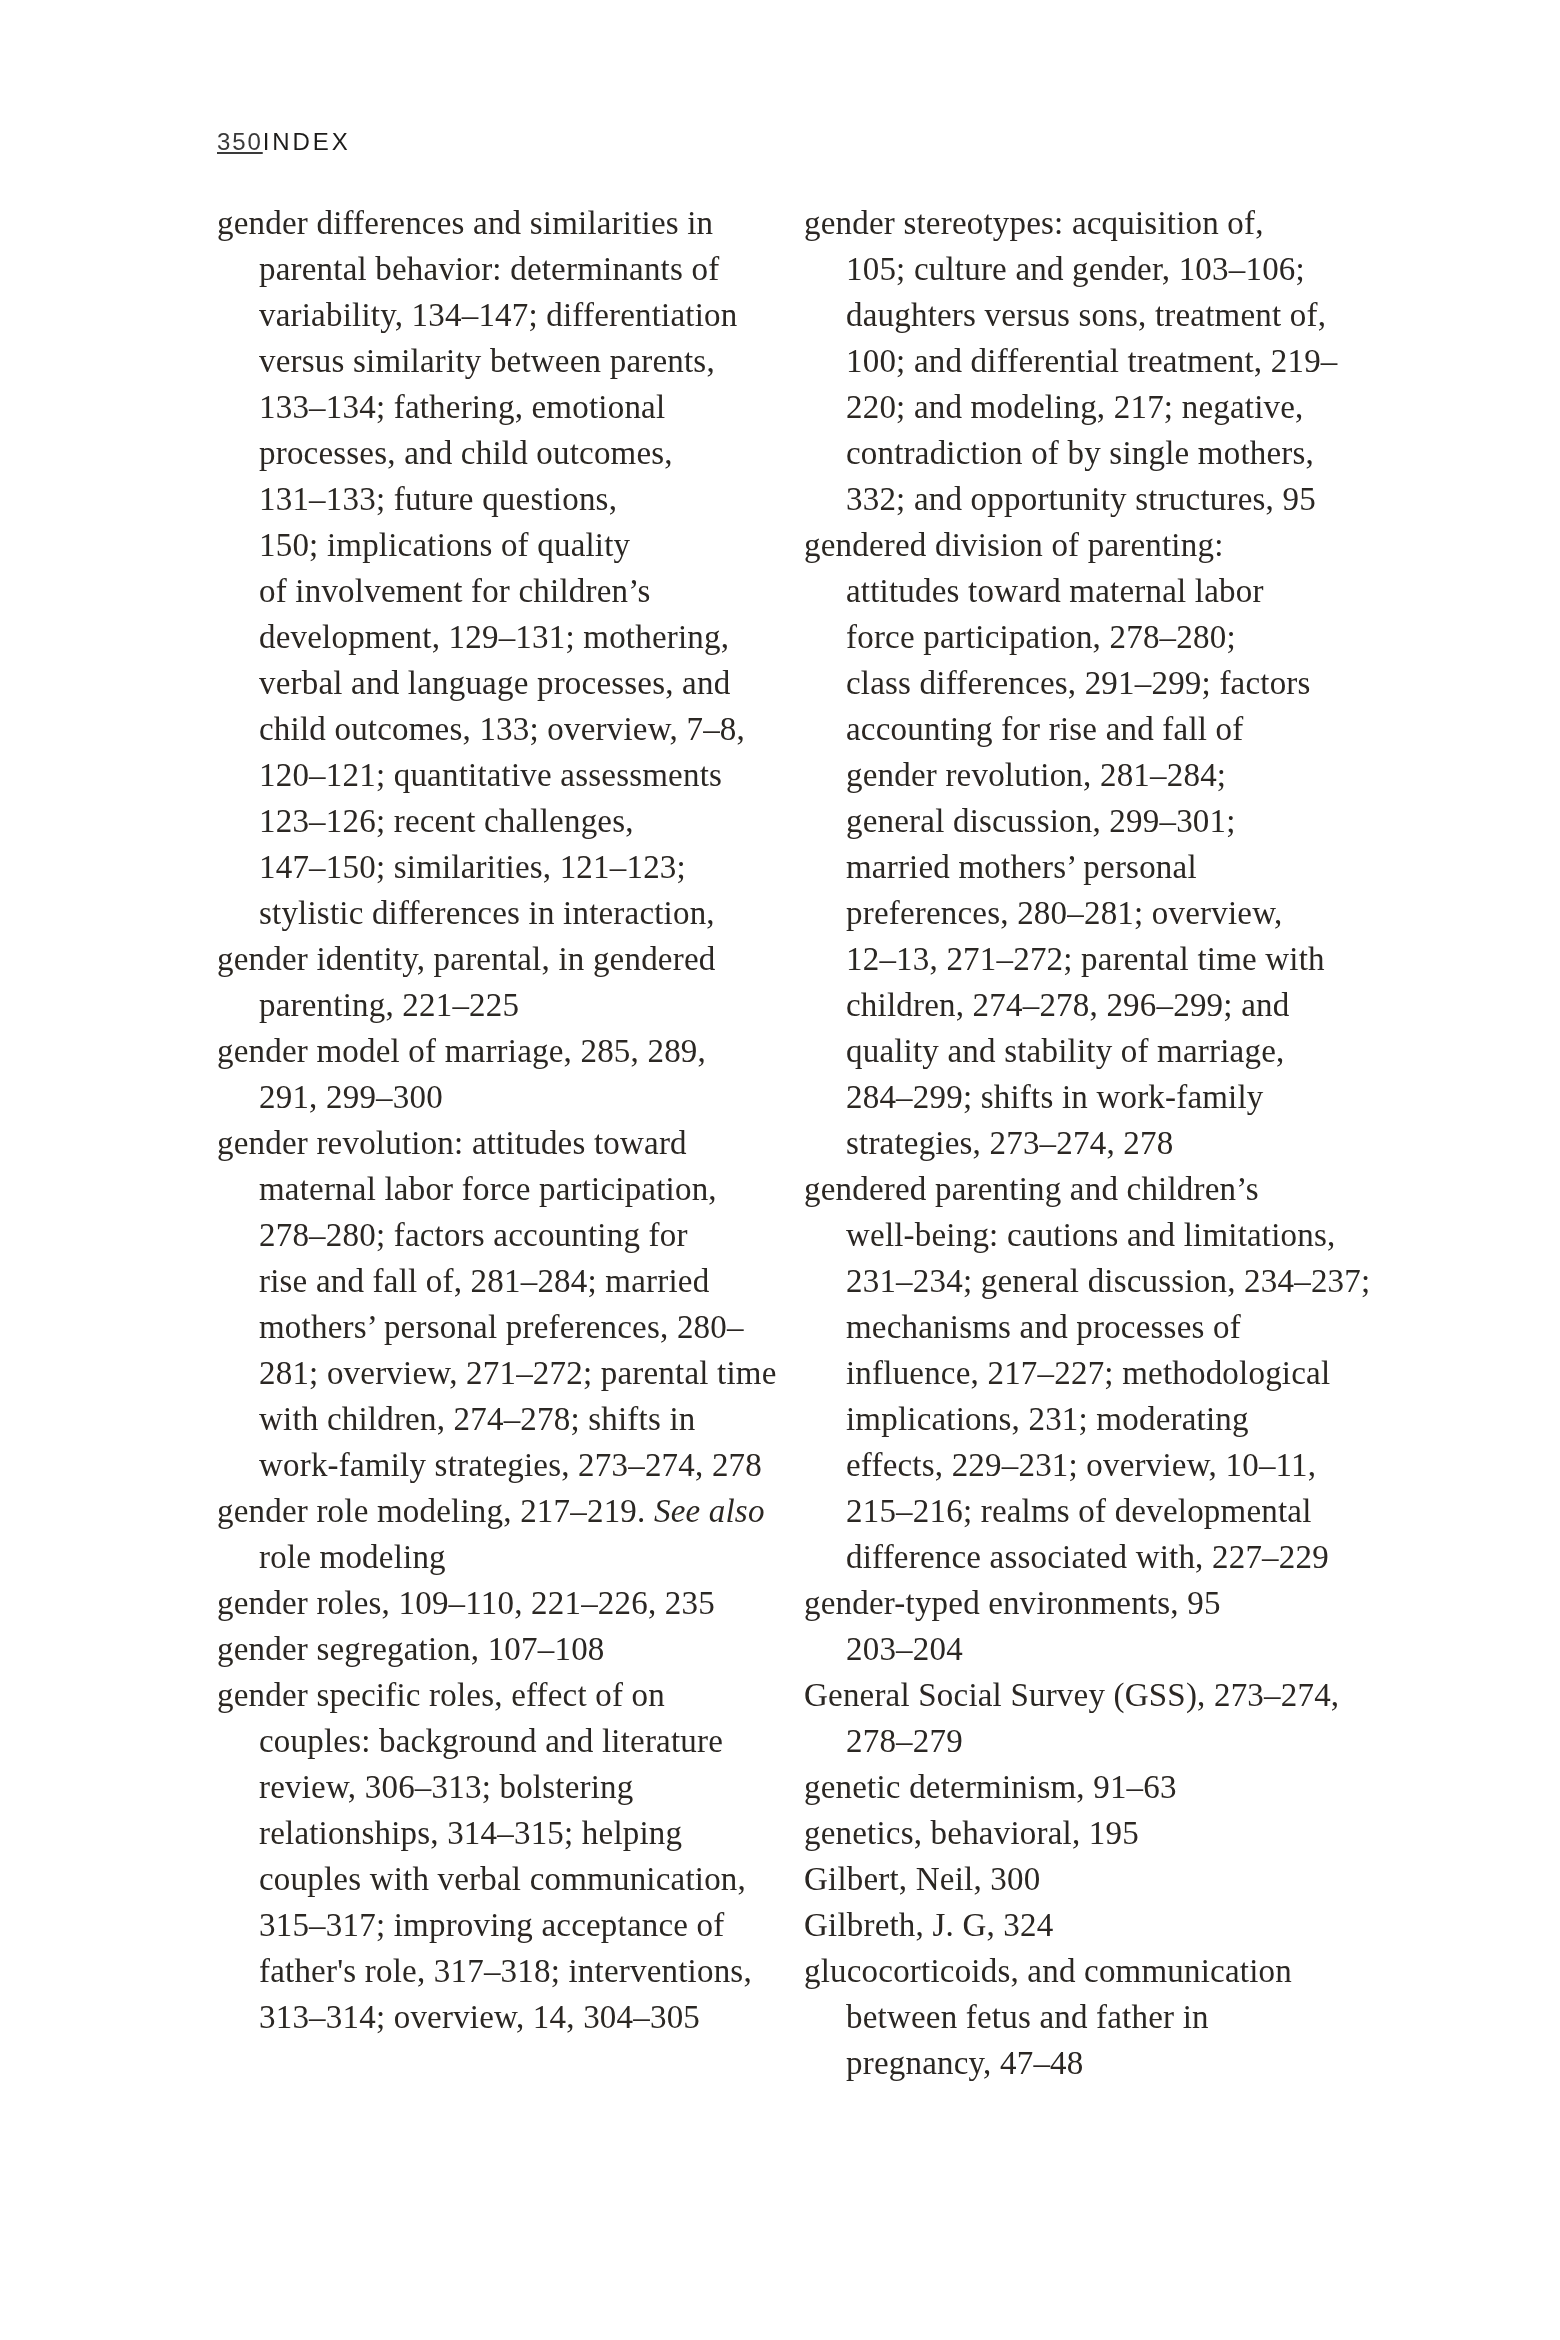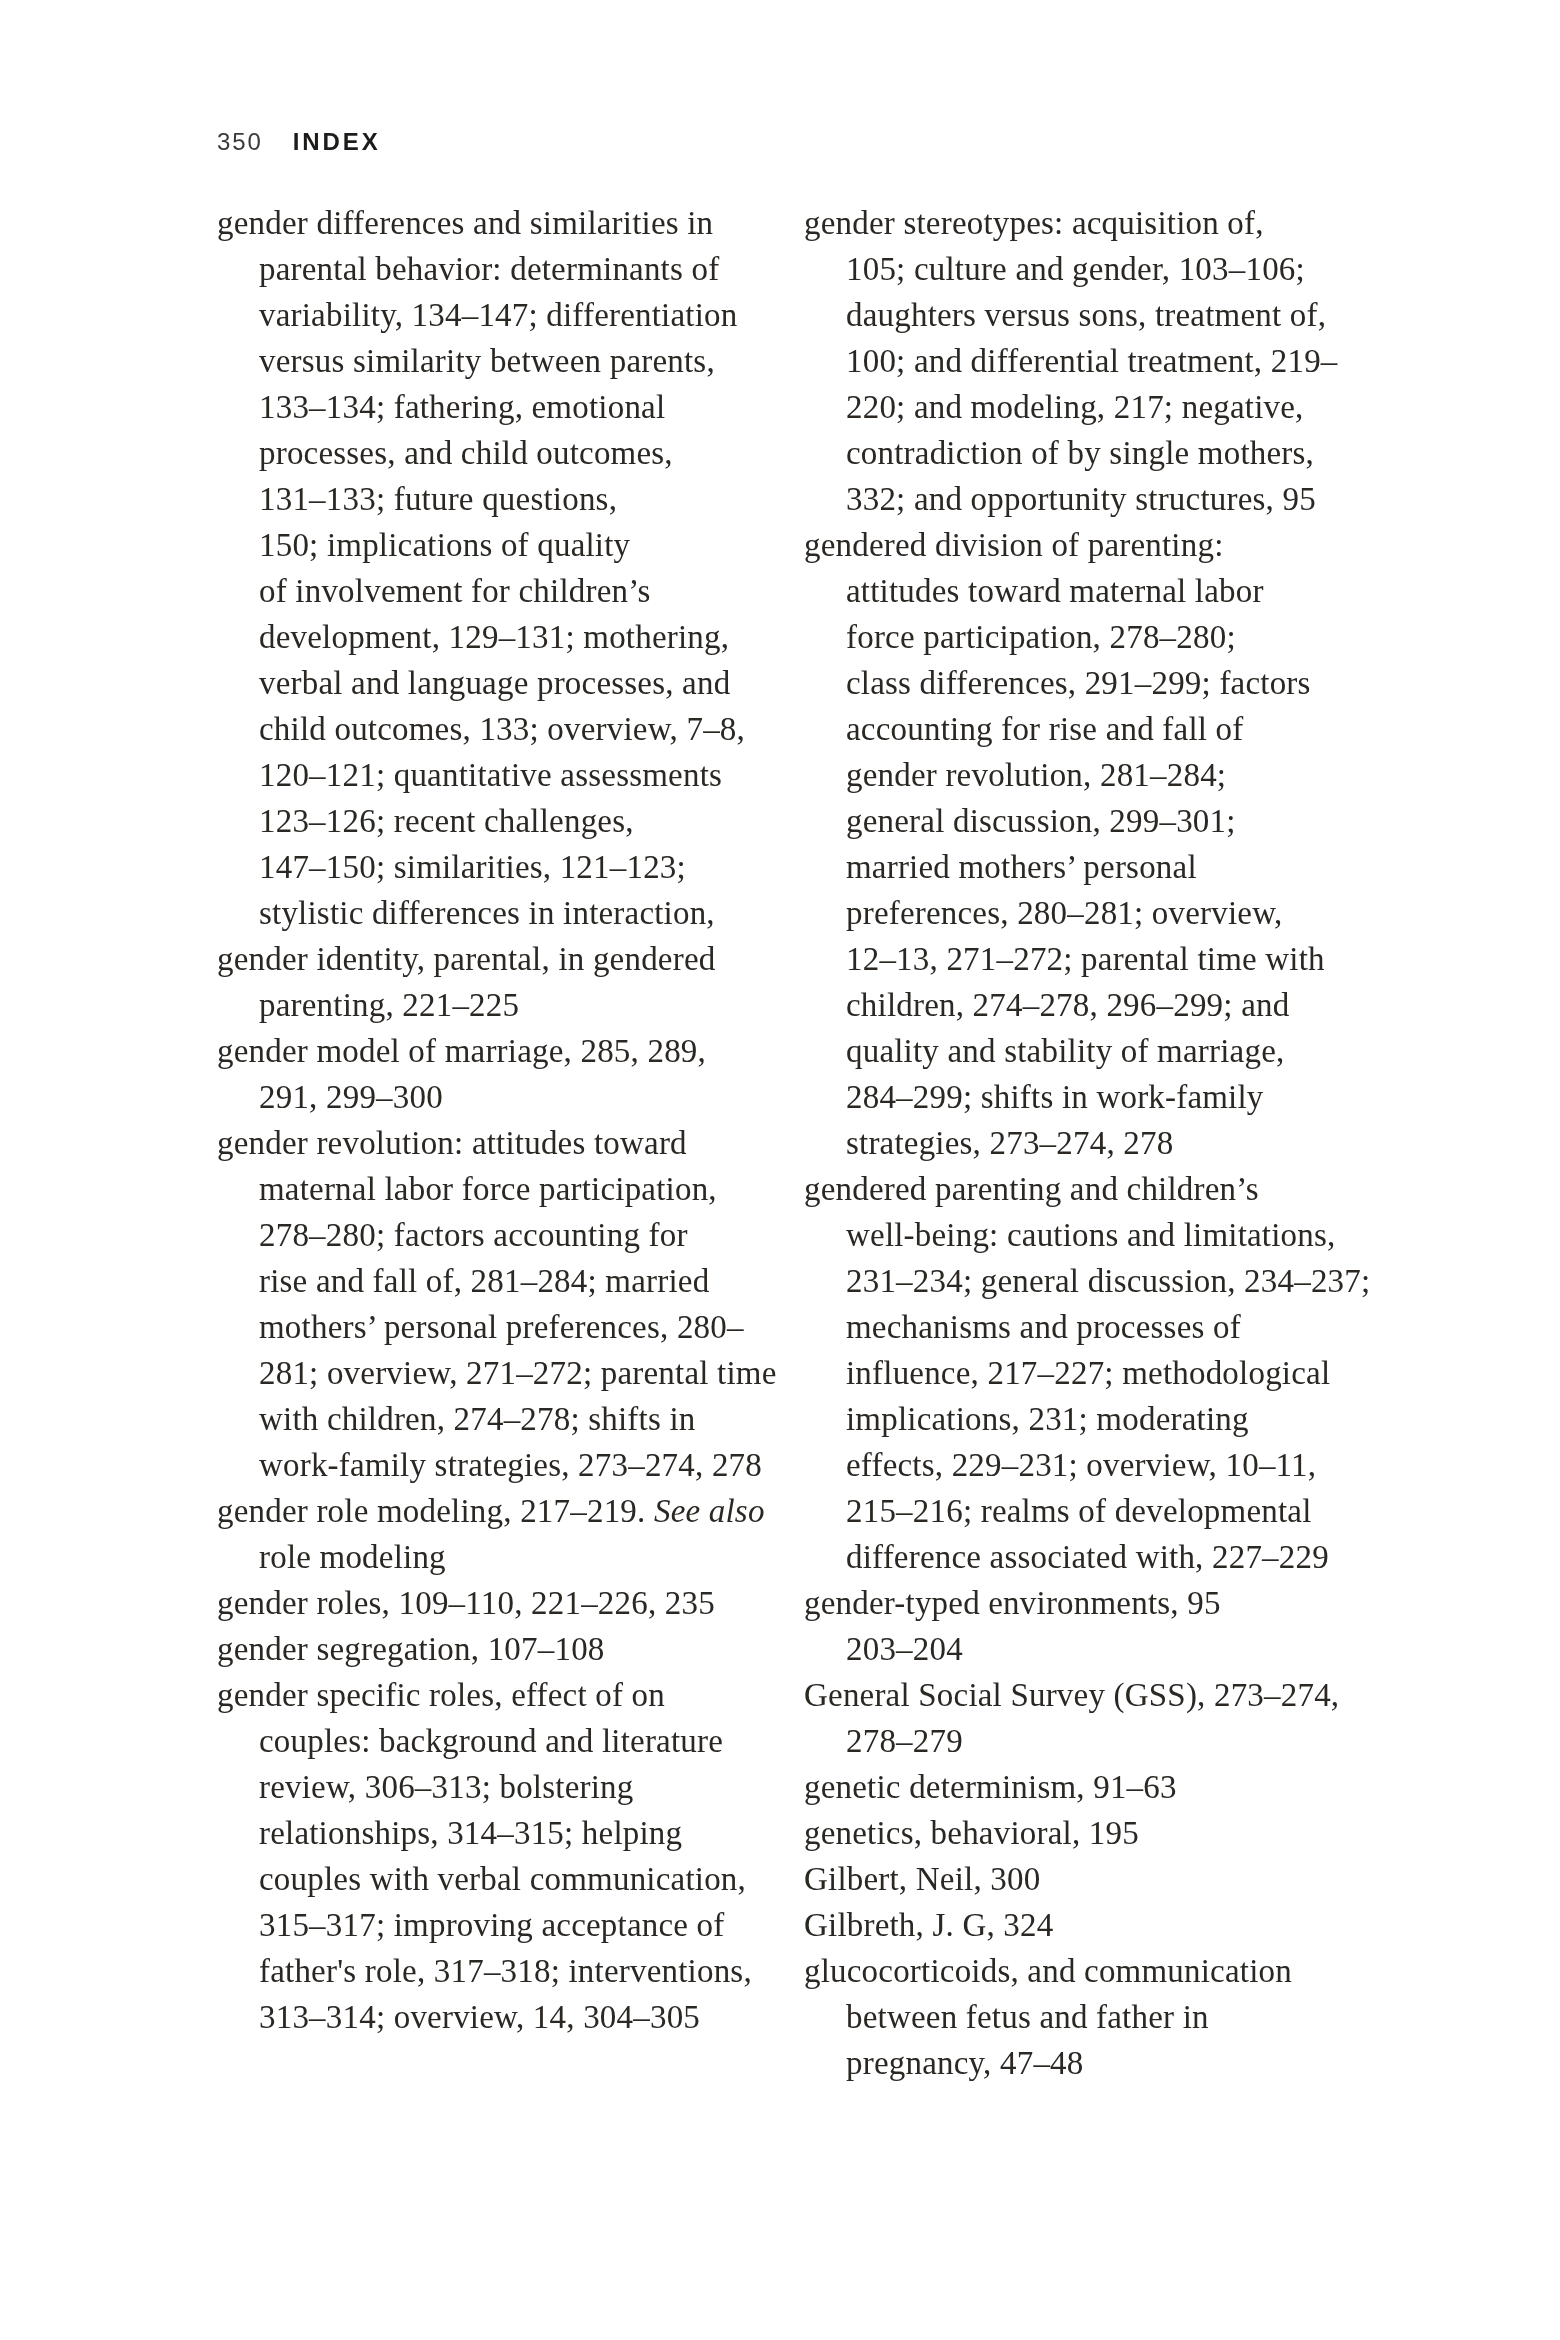--- a/index.html
+++ b/index.html
@@ -21,26 +21,26 @@
     top: 130px;
     font-family: "Liberation Sans", "DejaVu Sans", sans-serif;
     font-size: 24px;
     line-height: 24px;
     white-space: nowrap;
   }
   .folio {
     color: var(--folio-color, #3a3a3a);
     letter-spacing: 1.9px;
     font-weight: 400;
+    text-decoration: underline;
   }
   .head-title {
     color: var(--header-color, #1d1c1a);
-    font-weight: 700;
+    font-weight: 400;
     letter-spacing: 2.9px;
-    margin-left: 30px;
   }
   .col {
     position: absolute;
     top: 200px;
     color: var(--text-color, #2b2723);
     font-size: 33px;
     letter-spacing: 0.2px;
   }
   .col-left  { left: 217px; }
   .col-right { left: 804px; }

